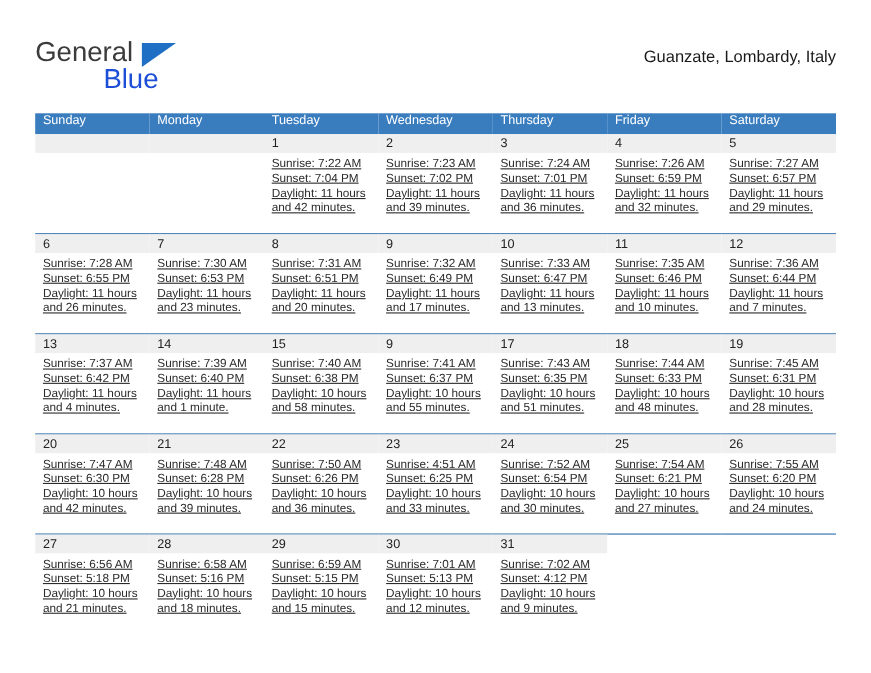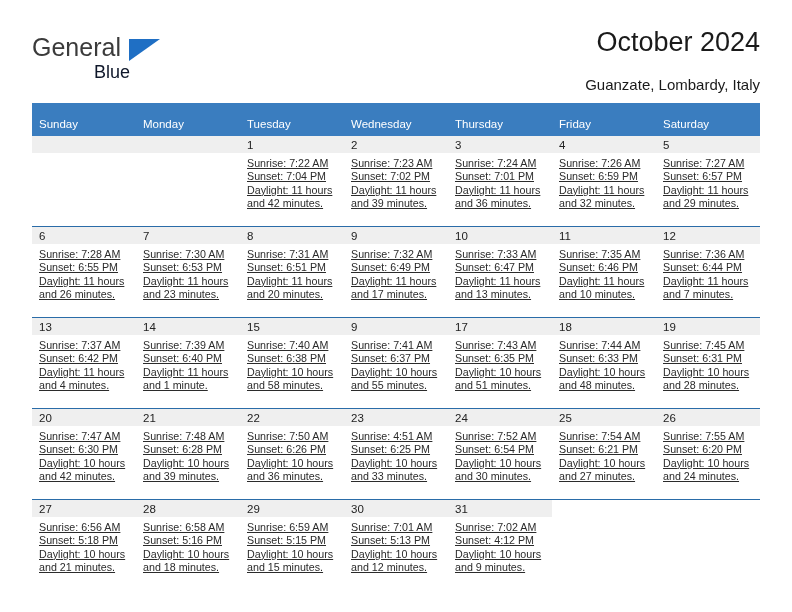--- a/index.html
+++ b/index.html
@@ -52,22 +52,22 @@
     top: 5px;
     width: 0;
     height: 0;
     border-left: 31px solid #1f6fc4;
     border-bottom: 22px solid transparent;
   }
   .logo-blue {
     position: absolute;
     left: 62px;
     top: 25px;
-    font-size: 18px;
-    color: #0f172a;
+    font-size: 25px;
+    color: #1d4ed8;
     line-height: 27px;
     font-weight: 400;
   }
   .title-block {
     position: absolute;
     right: 0;
     top: 0;
     text-align: right;
   }
   .cal-title {
@@ -98,21 +98,21 @@
     width: 728px;
   }
   table.cal col { width: 104px; }
 
   thead th {
     background: #3a7dbf;
     color: #ffffff;
     font-size: 11.5px;
     font-weight: normal;
     text-align: left;
-    padding: 14px 0 5px 7px;
+    padding: 0 0 5px 7px;
     height: 14px;
     vertical-align: middle;
   }
 
   tbody td {
     vertical-align: top;
     padding: 0;
     height: 90px;
     border-top: 1.6px solid #2a6ca8;
   }
@@ -156,21 +156,20 @@
 
   <div class="header">
 
     <div class="logo">
       <span class="logo-general">General</span>
       <span class="logo-tri"></span>
       <span class="logo-blue">Blue</span>
     </div>
 
     <div class="title-block">
-      <div class="cal-title">October 2024</div>
       <div class="cal-subtitle">Guanzate, Lombardy, Italy</div>
     </div>
 
   </div>
 
   <div class="calendar">
     <table class="cal">
       <colgroup>
         <col>
           <col>

